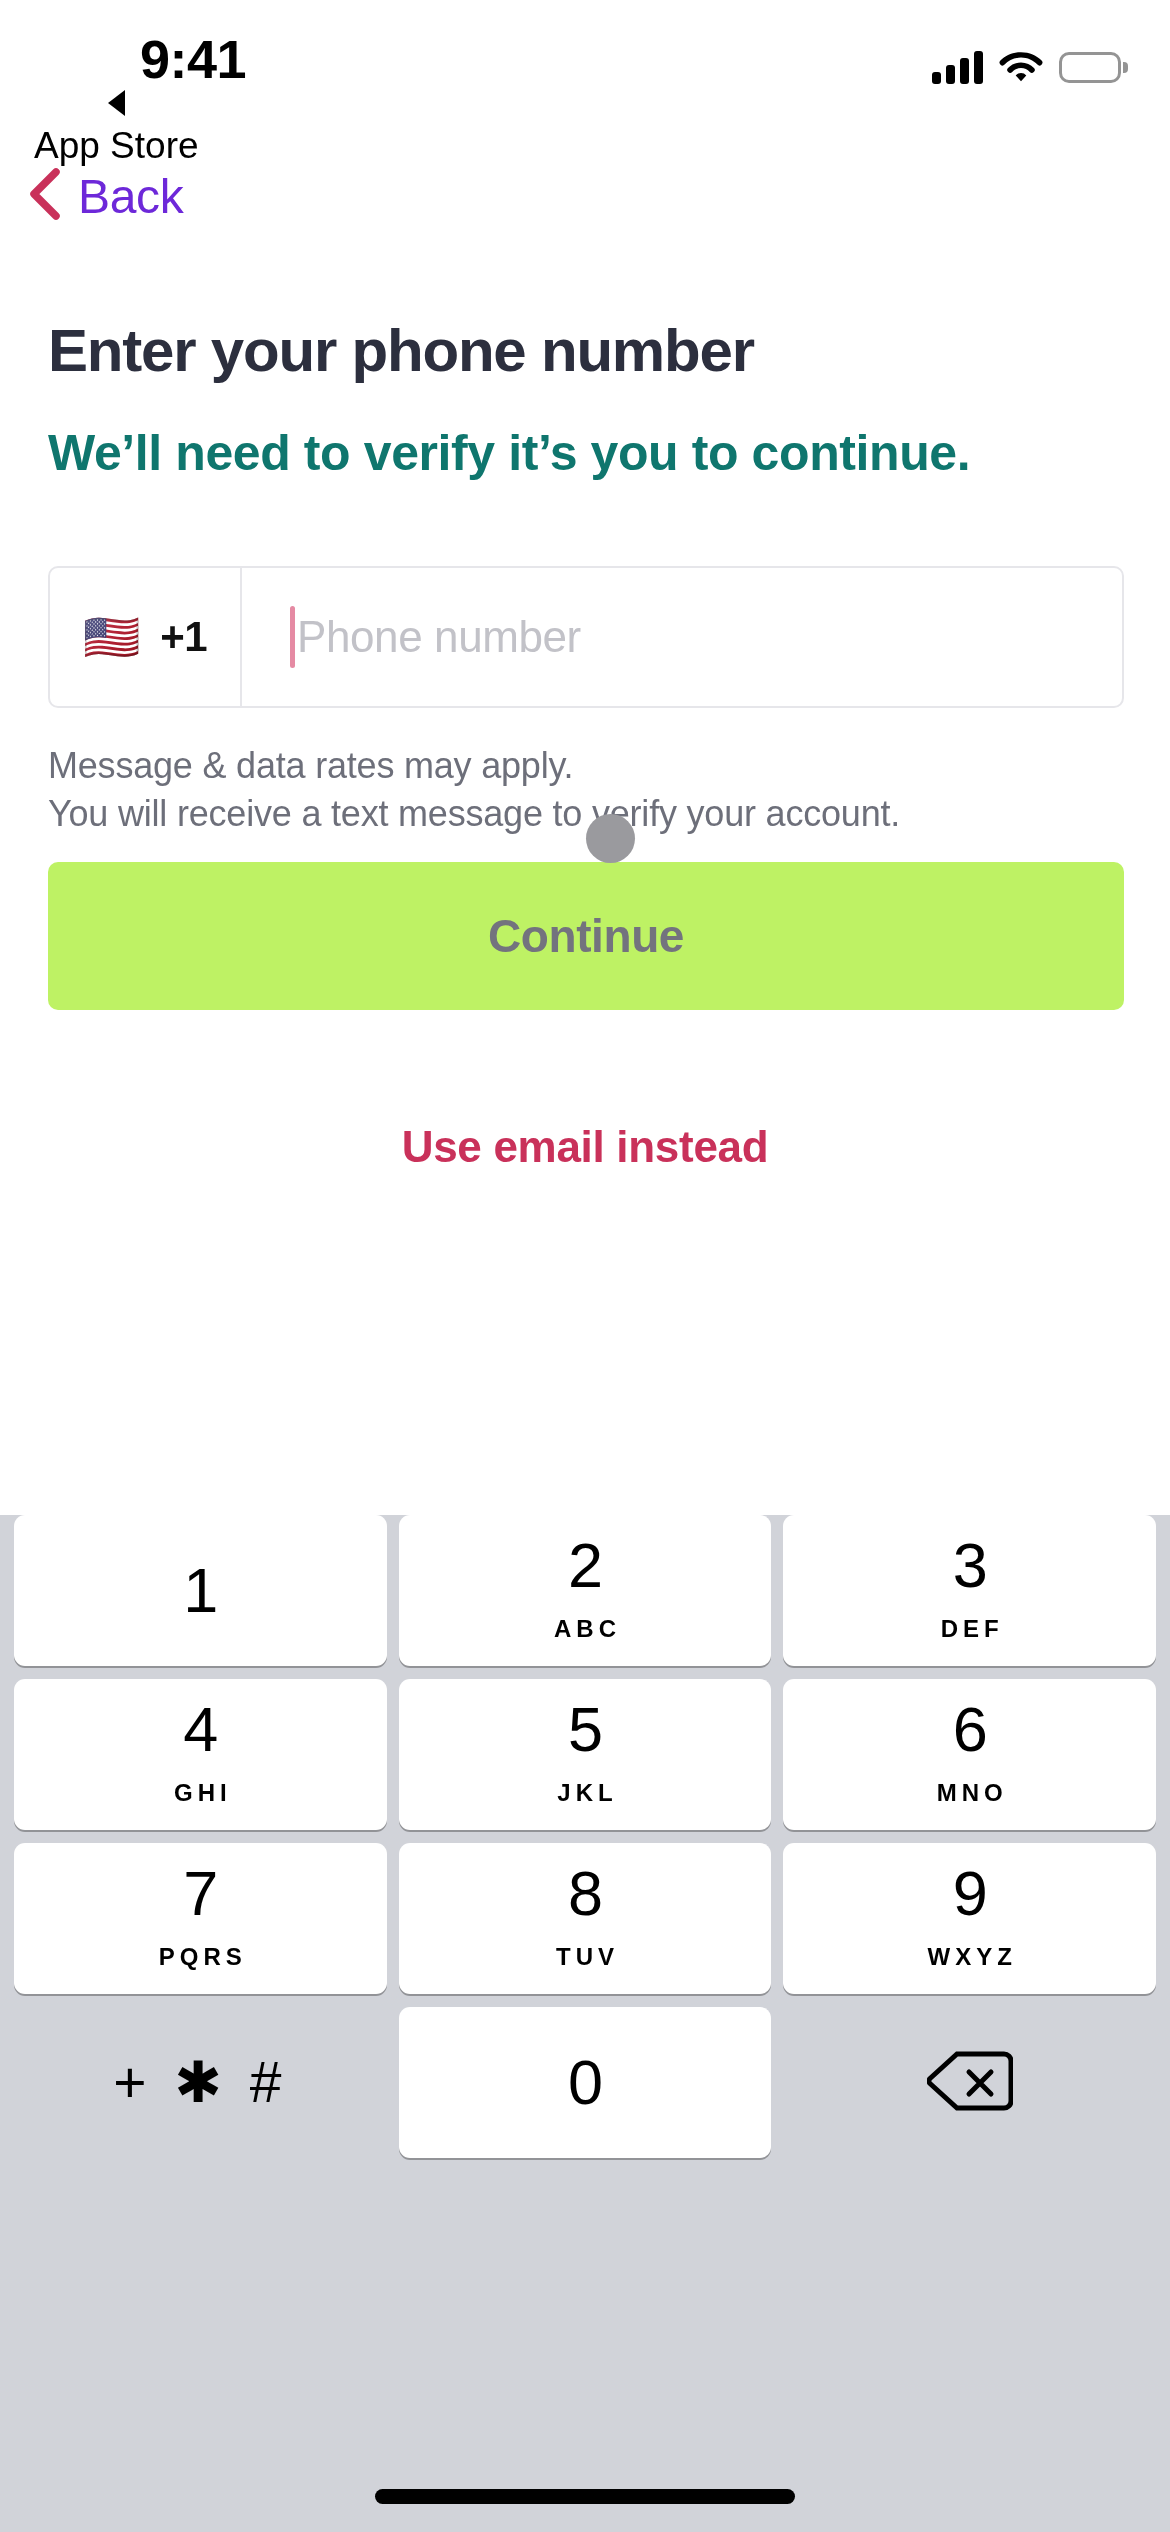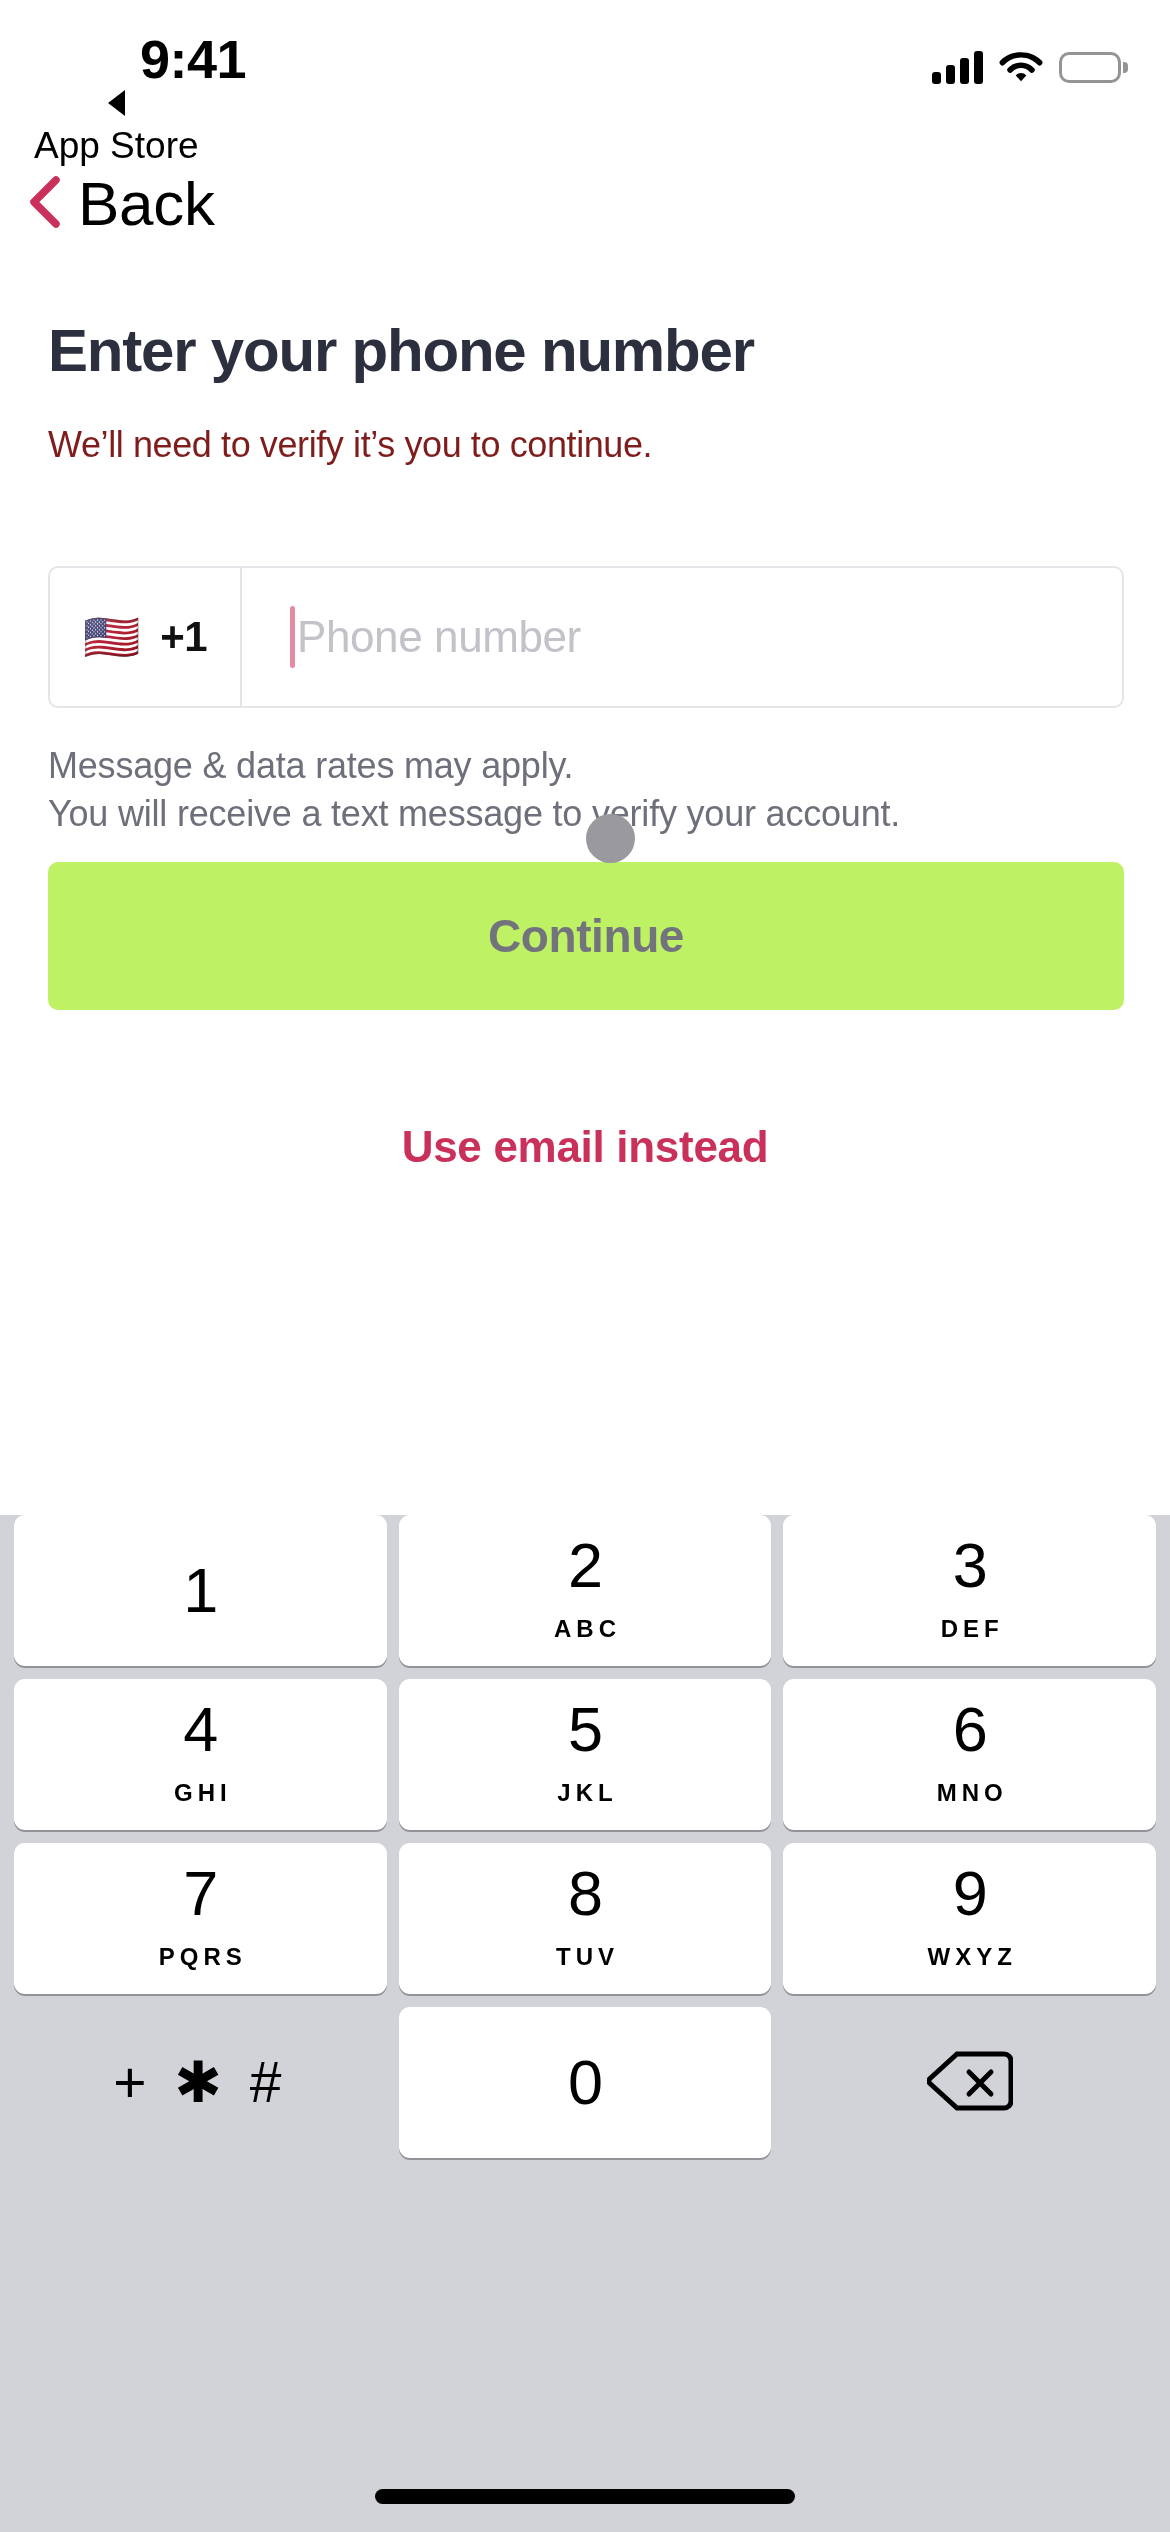--- a/index.html
+++ b/index.html
@@ -94,44 +94,44 @@
     display:flex;
     align-items:center;
     gap:18px;
     cursor:pointer;
   }
   .nav-back .chev {
     width:34px; height:52px;
     flex:none;
   }
   .nav-back .label {
-    font-size:62px;
+    font-size:48px;
     font-weight:400;
-    color:#000000;
+    color:#6d28d9;
     letter-spacing:-0.3px;
   }
 
   
   .content { position:absolute; left:0; top:0; width:1170px; }
 
   .page-title {
     position:absolute;
     left:48px; top:316px;
     font-size:60px;
     font-weight:700;
     color:#2c2f3e;
     letter-spacing:-1.2px;
     white-space:nowrap;
   }
   .page-subtitle {
     position:absolute;
     left:48px; top:424px;
-    font-size:36px;
-    font-weight:400;
-    color:#7f1d1d;
+    font-size:50px;
+    font-weight:700;
+    color:#0f766e;
     letter-spacing:-0.4px;
     white-space:nowrap;
   }
 
   
   .phone-field {
     position:absolute;
     left:48px; top:566px;
     width:1076px; height:142px;
     border:2px solid #e6e6ea;

